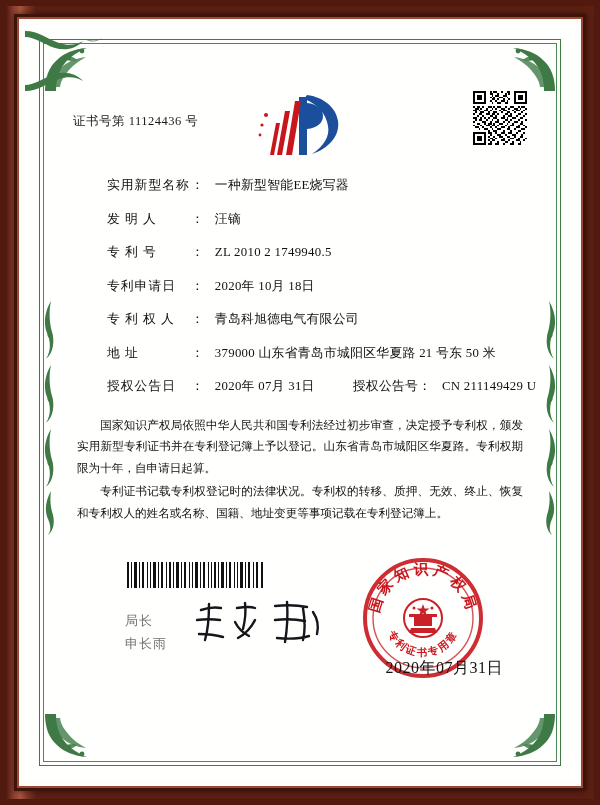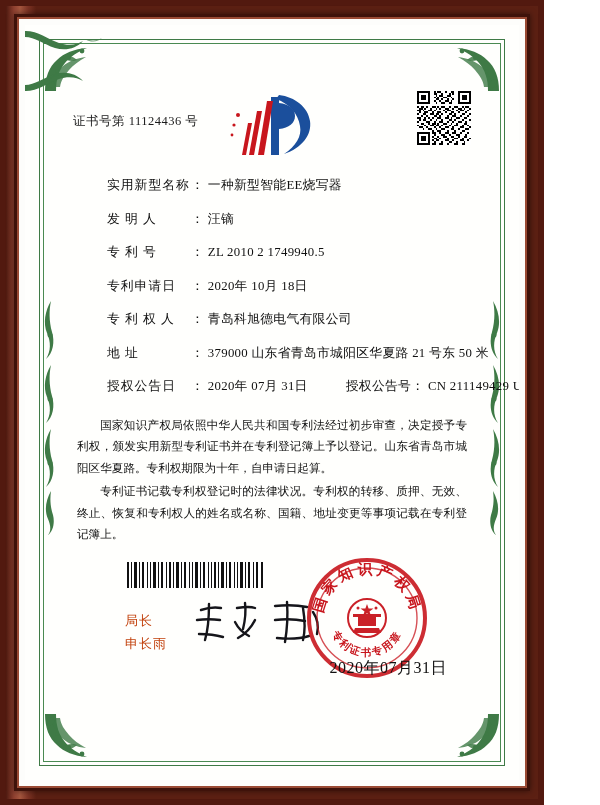--- a/index.html
+++ b/index.html
@@ -10,21 +10,21 @@
   body {
     width: 600px;
     height: 805px;
     font-family: "Liberation Sans", sans-serif;
     overflow: hidden;
   }
 
   
   .certificate {
     position: relative;
-    width: 544px;
+    width: 600px;
     height: 805px;
     box-sizing: border-box;
     background: linear-gradient(135deg, #6d2d21 0%, #8b3a2a 12%, #umbra 12%, #5b2217 50%, #8b3a2a 88%, #6d2d21 100%);
     background-color: #7a3122;
   }
   .frame-outer {
     position: absolute;
     inset: 0;
     border: 6px solid #52190f;
     box-sizing: border-box;
@@ -151,20 +151,21 @@
     width: 84px;
     flex: 0 0 84px;
     letter-spacing: 1px;
     margin-left: 24px;
   }
   .field-colon {
     margin-right: 4px;
   }
   .field-value {
     letter-spacing: .3px;
+    margin-left: 7px;
   }
   .field-value.sub {
     margin-left: 38px;
   }
 
   .paragraphs {
     font-family: "Liberation Serif", serif;
     font-size: 11.6px;
     line-height: 1.85;
     color: #111;
@@ -189,21 +190,21 @@
     top: 0;
     width: 140px;
     height: 26px;
   }
   .director-block {
     position: absolute;
     left: 52px;
     top: 48px;
     font-family: "Liberation Serif", serif;
     font-size: 13px;
-    color: #c2410c;
+    color: #737373;
     line-height: 1.75;
     letter-spacing: 1px;
   }
   .signature {
     position: absolute;
     left: 118px;
     top: 36px;
     width: 140px;
     height: 52px;
   }

